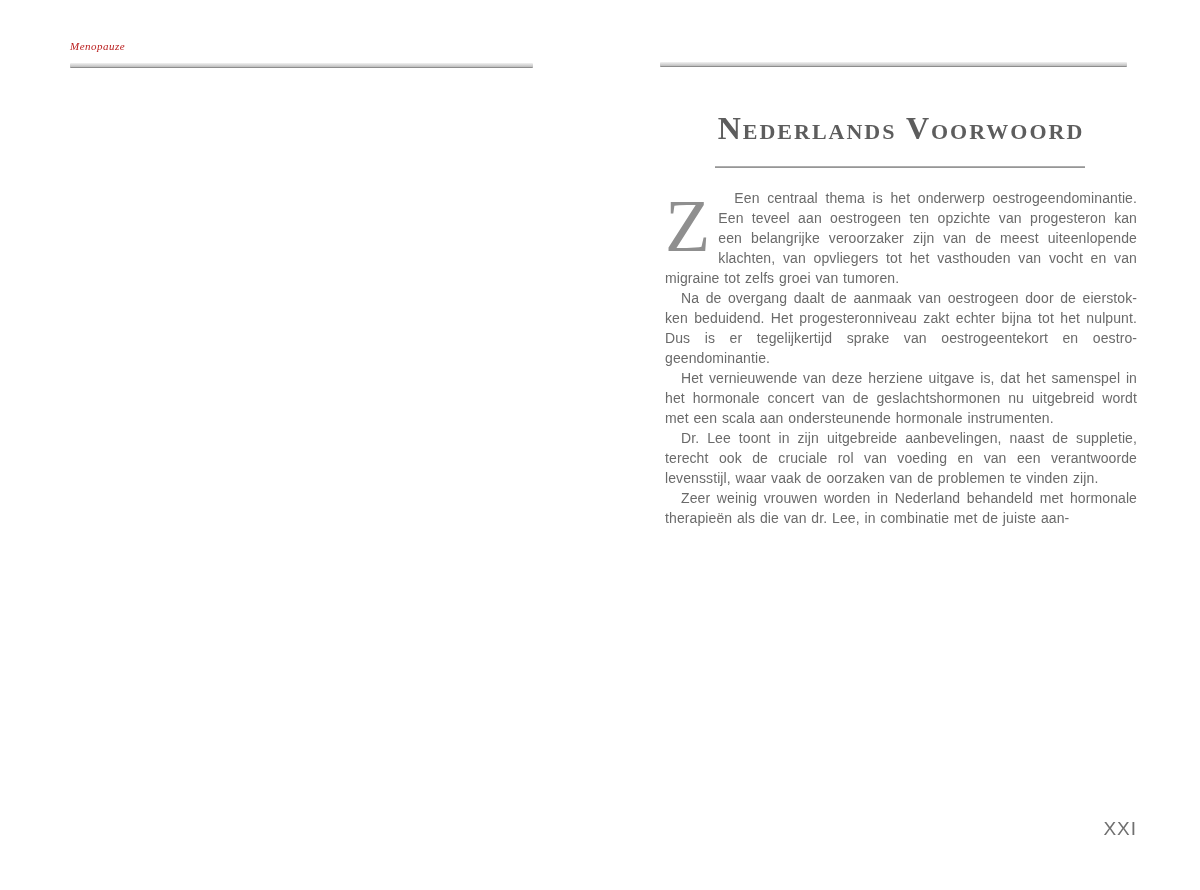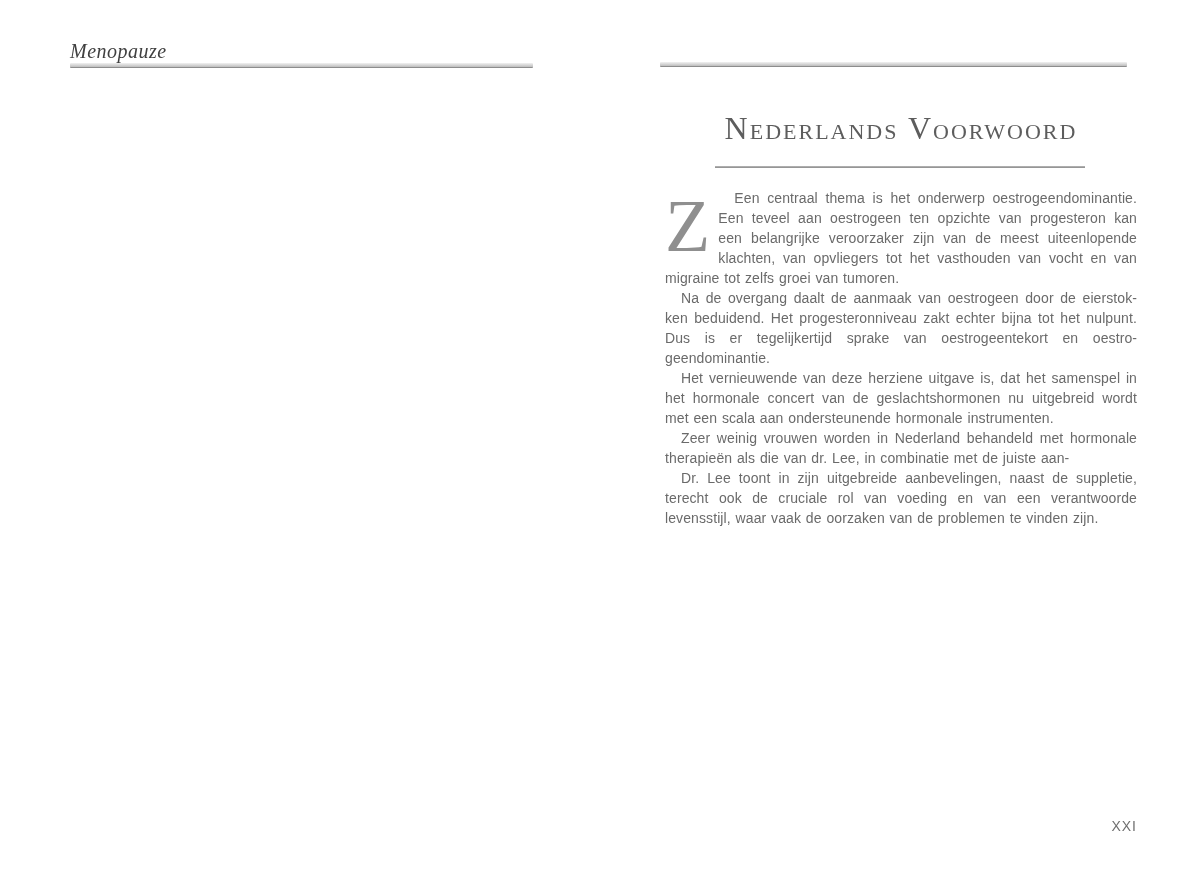--- a/index.html
+++ b/index.html
@@ -14,22 +14,22 @@
       background: #ffffff;
       overflow: hidden;
     }
     
     .running-header {
       position: absolute;
       left: 70px;
       top: 40px;
       font-family: "Liberation Serif", serif;
       font-style: italic;
-      font-size: 20px;
-      color: #404040;
+      font-size: 11px;
+      color: #b91c1c;
       letter-spacing: 0.5px;
     }
     .gradient-rule {
       position: absolute;
       height: 4px;
       background: linear-gradient(to bottom, #f1f1f1, #bdbdbd);
       border-bottom: 1px solid #8d8d8d;
       border-radius: 1px;
     }
     .header-rule-left {
@@ -44,21 +44,21 @@
       width: 467px;
     }
     .title {
       position: absolute;
       left: 665px;
       top: 110px;
       width: 472px;
       margin: 0;
       text-align: center;
       font-family: "Liberation Serif", serif;
-      font-weight: normal;
+      font-weight: bold;
       font-variant: small-caps;
       font-size: 32px;
       letter-spacing: 2px;
       color: #5d5d5d;
     }
     .title-rule {
       position: absolute;
       left: 715px;
       top: 166px;
       width: 370px;
@@ -94,21 +94,21 @@
       margin: 1px 8px 0 0;
       color: #8f8f8f;
     }
     .page-number {
       position: absolute;
       left: 665px;
       top: 818px;
       width: 472px;
       text-align: right;
       font-family: "Liberation Sans", sans-serif;
-      font-size: 14px;
+      font-size: 19px;
       letter-spacing: 1px;
       color: #707070;
     }
   </style>
 </head>
 <body>
 
 <div class="spread">
 
   <div>
@@ -122,20 +122,20 @@
     <h1 class="title">Nederlands Voorwoord</h1>
     <div class="title-rule"></div>
 
     <div class="body">
       <p class="first">
         <span class="dropcap">Z</span>
       </p>
       <p>Een centraal thema is het onderwerp oestrogeendominantie. Een teveel aan oestrogeen ten opzichte van progesteron kan een belang­rijke veroorzaker zijn van de meest uiteenlopende klachten, van opvlie­gers tot het vasthouden van vocht en van migraine tot zelfs groei van tumoren.</p>
       <p>Na de overgang daalt de aanmaak van oestrogeen door de eierstok­ken beduidend. Het progesteronniveau zakt echter bijna tot het nul­punt. Dus is er tegelijkertijd sprake van oestrogeentekort en oestro­geendominantie.</p>
       <p>Het vernieuwende van deze herziene uitgave is, dat het samenspel in het hormonale concert van de geslachtshormonen nu uitgebreid wordt met een scala aan ondersteunende hormonale instrumenten.</p>
+      <p>Dr. Lee toont in zijn uitgebreide aanbevelingen, naast de supple­tie, terecht ook de cruciale rol van voeding en van een verantwoorde levensstijl, waar vaak de oorzaken van de problemen te vinden zijn.</p>
       <p>Zeer weinig vrouwen worden in Nederland behandeld met hormo­nale therapieën als die van dr. Lee, in combinatie met de juiste aan-</p>
-      <p>Dr. Lee toont in zijn uitgebreide aanbevelingen, naast de supple­tie, terecht ook de cruciale rol van voeding en van een verantwoorde levensstijl, waar vaak de oorzaken van de problemen te vinden zijn.</p>
     </div>
 
     <div class="page-number">XXI</div>
   </div>
 
 </div>
 
 </body></html>

